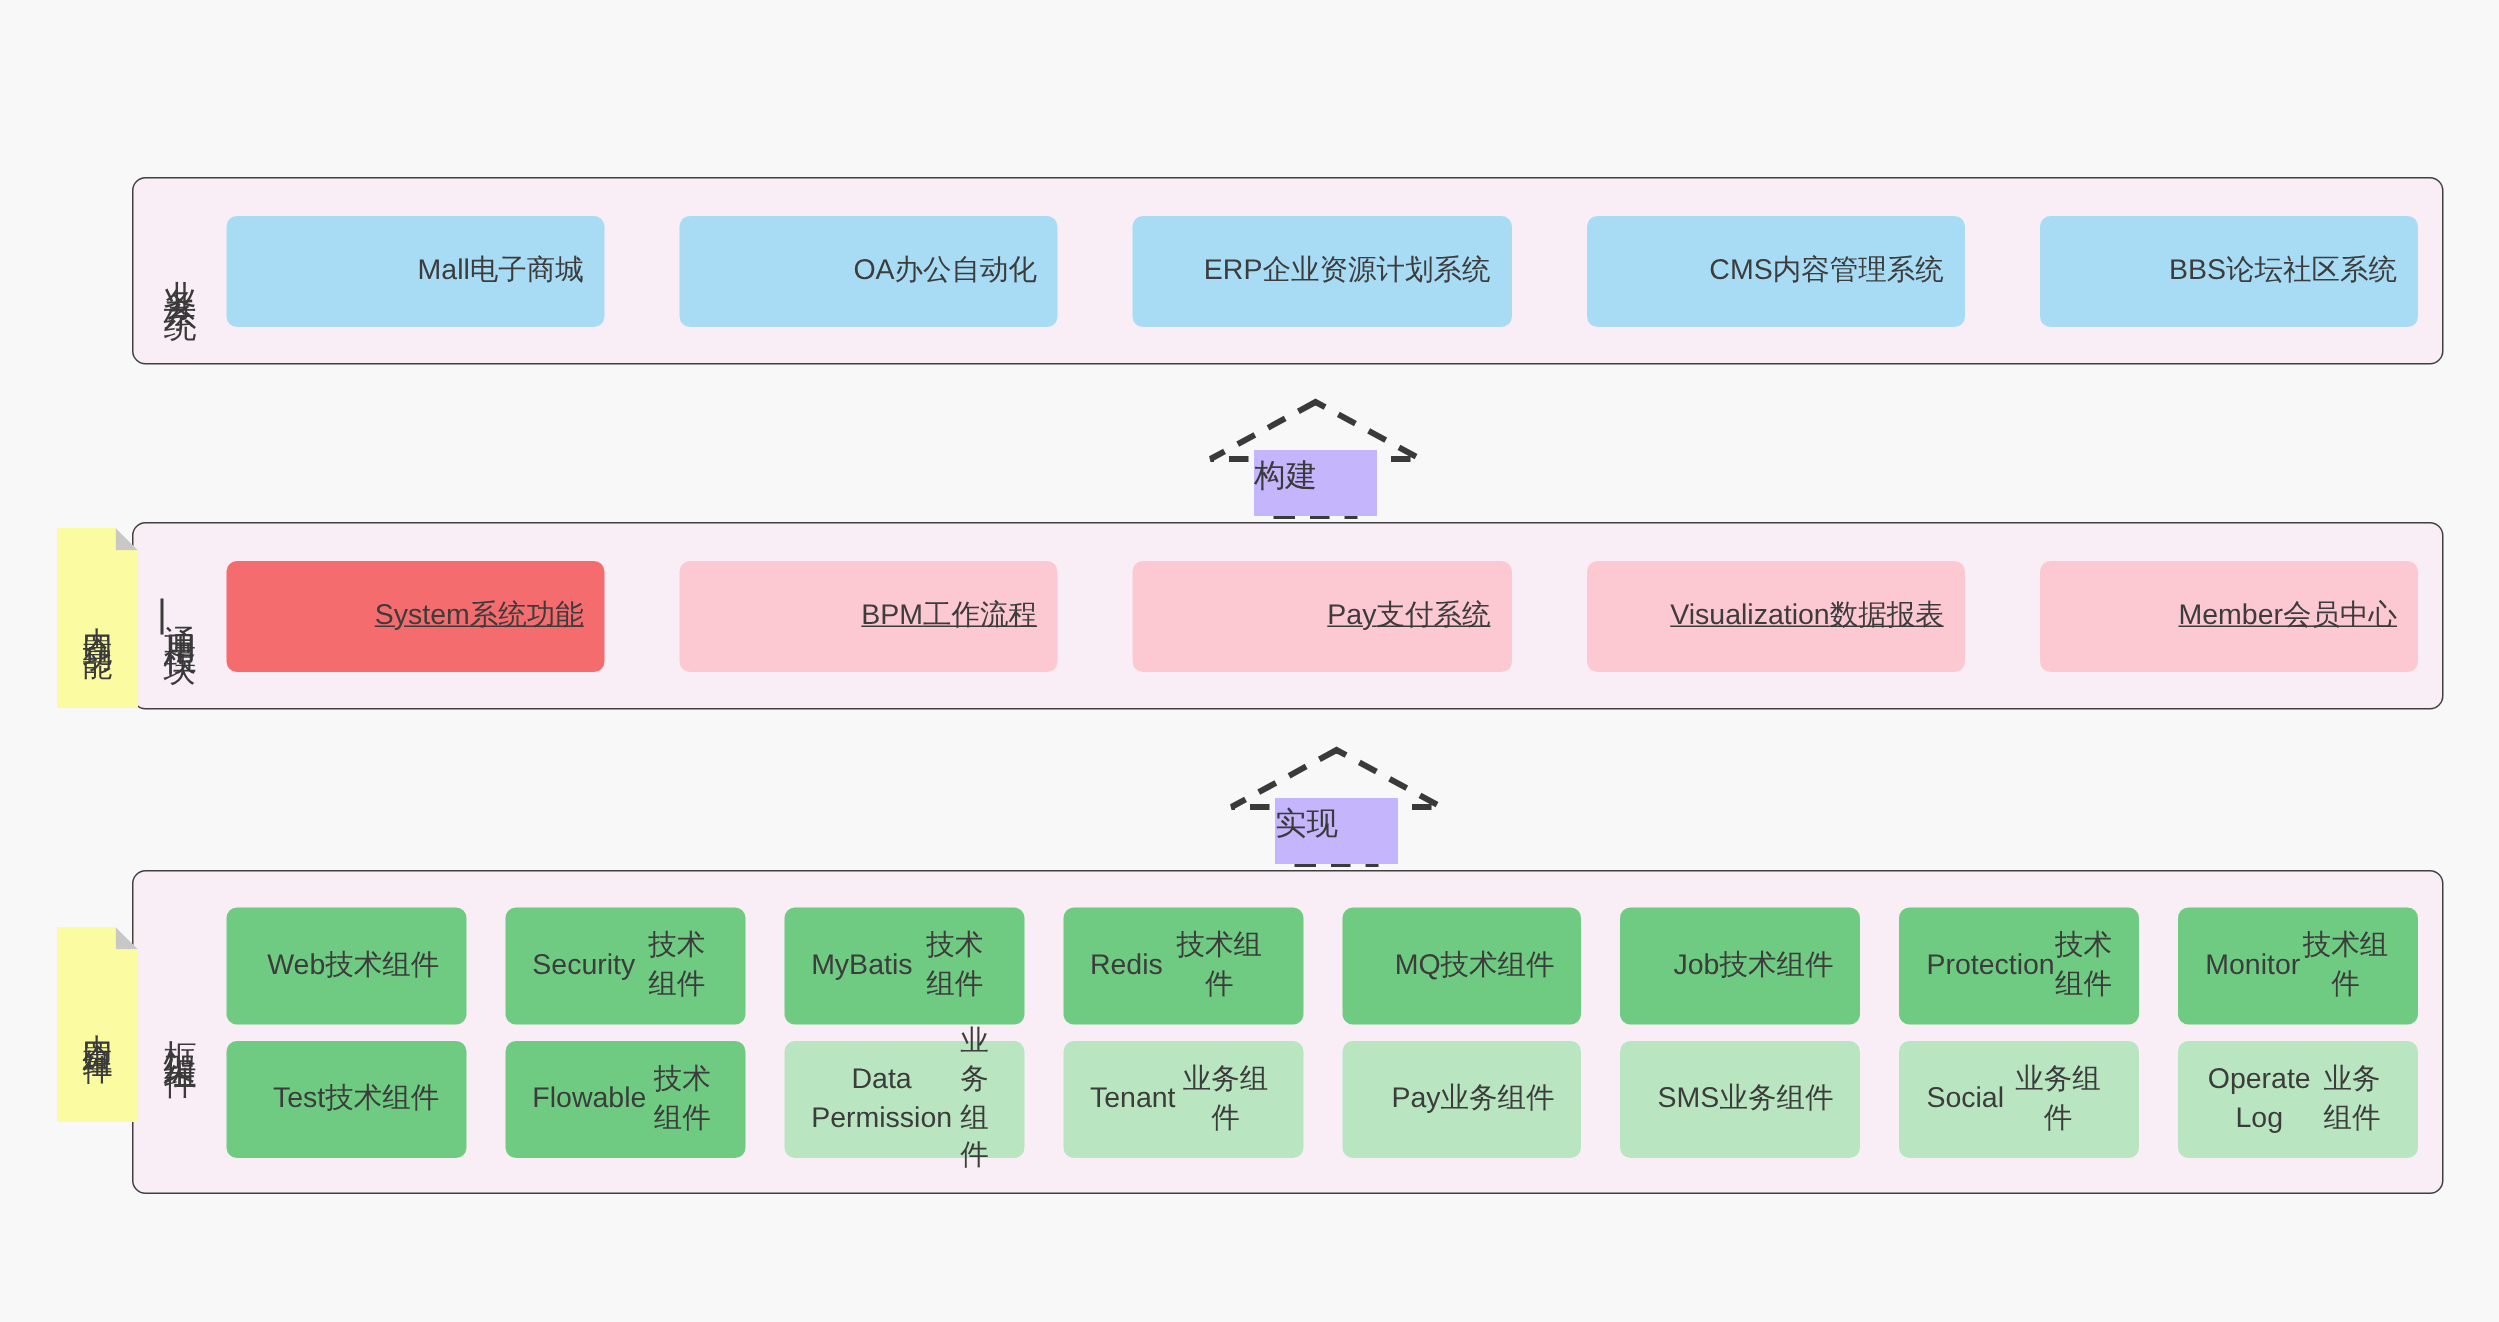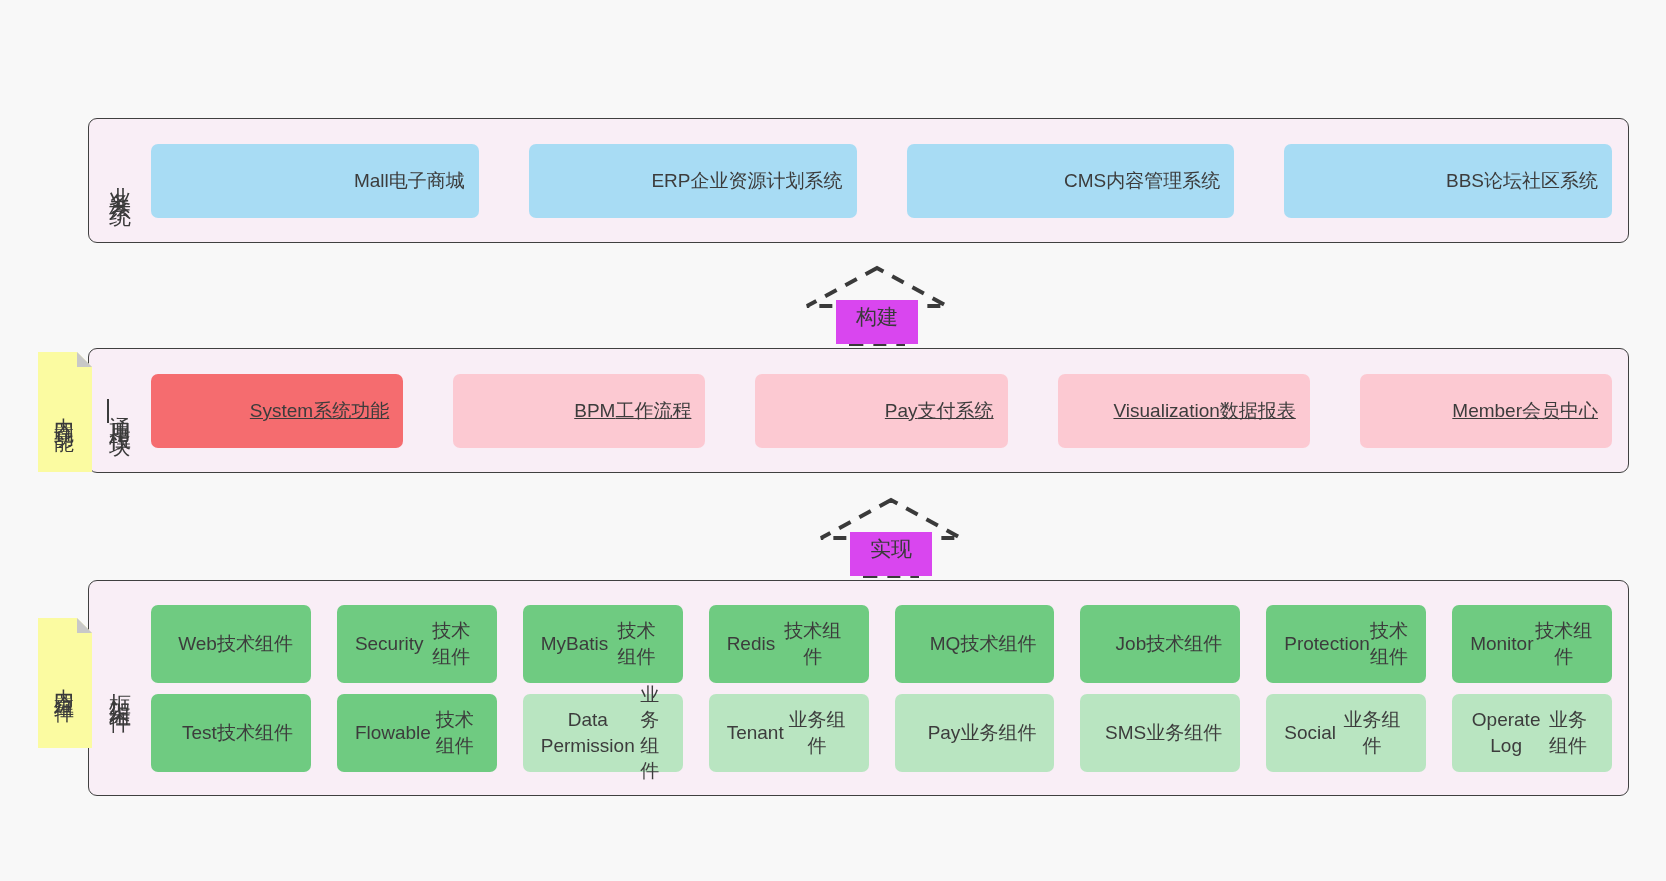--- a/index.html
+++ b/index.html
@@ -52,37 +52,41 @@
   }
   #fold-common{left:77px;top:352px;}
   #fold-framework{left:77px;top:618px;}
 
   .arrow-svg{position:absolute;width:160px;height:84px;}
   #arrow-build{left:797px;top:264px;}
   #arrow-implement{left:811px;top:496px;}
   .arrow-svg polygon{fill:none;stroke:#3a3a3a;stroke-width:4;stroke-dasharray:13 10;}
 
   .arrow-label{
-    position:absolute;width:82px;height:44px;background:#d946ef;z-index:2;
-    text-align:center;font-size:21px;color:#3a3a3a;padding-top:3px;box-sizing:border-box;
+    position:absolute;width:82px;height:44px;background:#c4b5fd;z-index:2;
+    text-align:left;font-size:21px;color:#3a3a3a;padding-top:3px;box-sizing:border-box;
   }
   #label-build{left:836px;top:300px;}
   #label-implement{left:850px;top:532px;}
 </style>
 </head>
 <body>
 
 <div id="canvas">
 
   <div class="band" id="band-business">
     <div class="band-label">业务系统</div>
     <div class="boxes">
       <div class="box blue">
         <div>Mall</div>
         <div>电子商城</div>
+      </div>
+      <div class="box blue">
+        <div>OA</div>
+        <div>办公自动化</div>
       </div>
       <div class="box blue">
         <div>ERP</div>
         <div>企业资源计划系统</div>
       </div>
       <div class="box blue">
         <div>CMS</div>
         <div>内容管理系统</div>
       </div>
       <div class="box blue">

